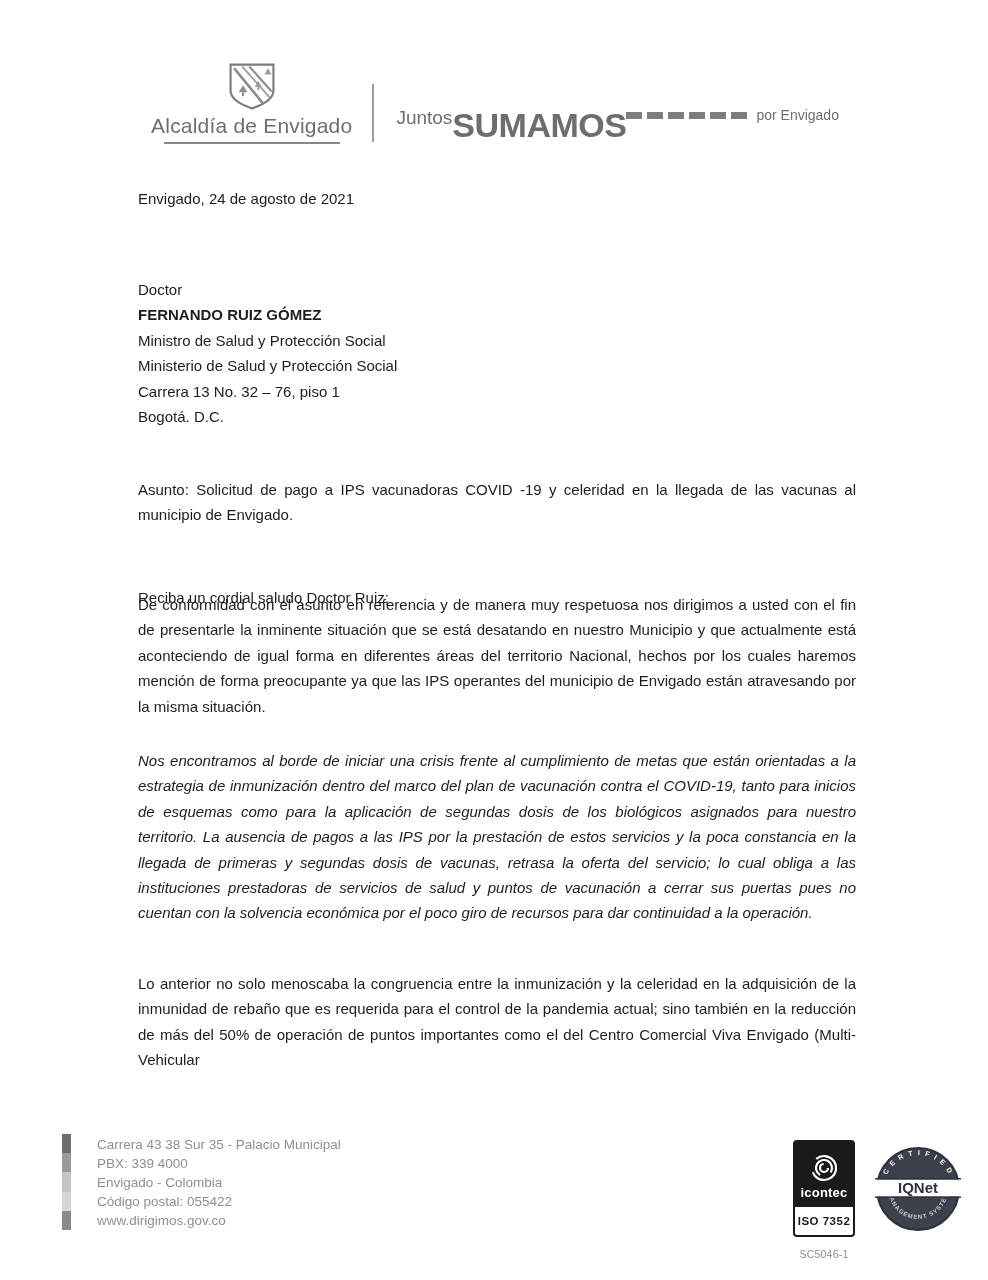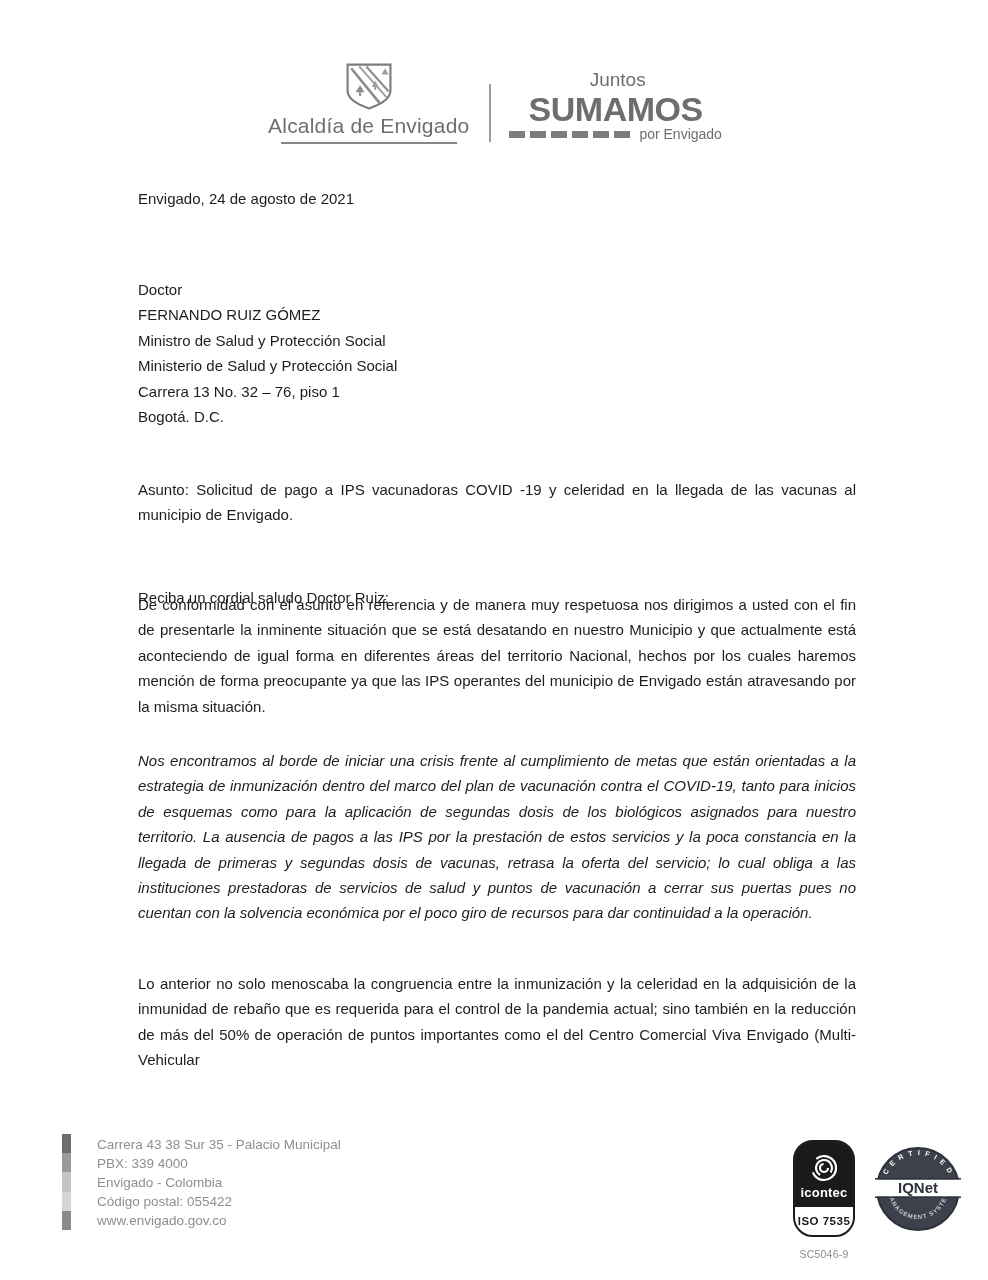--- a/index.html
+++ b/index.html
@@ -31,40 +31,40 @@
   .org-name {
     font-size: 21px;
     font-weight: 500;
     letter-spacing: 0.2px;
     color: #6d6e71;
     white-space: nowrap;
     padding: 0 2px 4px 2px;
   }
   .brand-underline { width: 176px; height: 2px; background: #85878a; }
   .brand-divider { width: 2px; height: 58px; background: #9b9da0; margin: 0 4px 2px 4px; }
-  .brand-right { display: flex; flex-direction: column; align-items: center; padding-bottom: 2px; }
+  .brand-right { display: flex; flex-direction: row; align-items: flex-start; padding-bottom: 2px; }
   .juntos { font-size: 19px; font-weight: 500; color: #6d6e71; margin-left: 4px; }
   .sumamos {
     font-size: 34px;
     font-weight: 700;
     letter-spacing: -0.5px;
     color: #6d6e71;
     line-height: 1.0;
     margin-top: 1px;
   }
   .dash-row { display: flex; align-items: center; gap: 5px; margin-top: 0; }
   .dash { width: 16px; height: 7px; background: #7b7d80; display: inline-block; }
   .por-envigado { font-size: 14px; color: #6d6e71; margin-left: 4px; white-space: nowrap; }
 
   
   .bodytext { font-size: 15px; line-height: 25.4px; color: #1d1d1d; }
   .abs { position: absolute; left: 138px; width: 718px; }
   .date-line   { top: 186px; }
   .recipient   { top: 277px; }
-  .recipient .r-name { font-weight: normal; }
+  .recipient .r-name { font-weight: bold; }
   .subject     { top: 477px; text-align: justify; }
   .greeting    { top: 541px; margin-top: 44px; }
   .para        { text-align: justify; }
   .p1 { top: 592px; }
   .p2 { top: 748px; font-style: italic; }
   .p3 { top: 971px; text-align-last: justify; }
 
   
   .footer-left {
     position: absolute;
@@ -82,21 +82,21 @@
   .seg5 { background: #8a8a8a; }
   .footer-address { font-size: 13.5px; line-height: 19px; color: #8f8f8f; padding-top: 1px; }
 
   .icontec-badge {
     position: absolute;
     left: 793px;
     top: 1140px;
     width: 62px;
     height: 97px;
     border: 2px solid #1a1a1a;
-    border-radius: 20px;
+    border-radius: 4px;
     overflow: hidden;
     background: #a21caf;
     display: flex;
     flex-direction: column;
   }
   .icontec-top {
     background: #1a1a1a;
     flex: 1;
     display: flex;
     flex-direction: column;
@@ -190,35 +190,35 @@
           <span class="seg2"></span>
           <span class="seg3"></span>
           <span class="seg4"></span>
           <span class="seg5"></span>
       </div>
       <div class="footer-address">
         <div>Carrera 43 38 Sur 35 - Palacio Municipal</div>
         <div>PBX: 339 4000</div>
         <div>Envigado - Colombia</div>
         <div>Código postal: 055422</div>
-        <div>www.envigado.gov.co</div>
+        <div>www.dirigimos.gov.co</div>
       </div>
     </div>
 
     <div class="icontec-badge">
       <div class="icontec-top">
         <svg width="28" height="28" viewBox="0 0 28 28">
           <circle cx="14" cy="14" r="4" fill="none" stroke="#ffffff" stroke-width="2.2" stroke-dasharray="18 7"></circle>
           <circle cx="14" cy="14" r="8" fill="none" stroke="#ffffff" stroke-width="2.2" stroke-dasharray="38 12" transform="rotate(120 14 14)"></circle>
           <circle cx="14" cy="14" r="12" fill="none" stroke="#ffffff" stroke-width="2.2" stroke-dasharray="60 15" transform="rotate(230 14 14)"></circle>
         </svg>
         <span class="icontec-label">icontec</span>
       </div>
       <div class="icontec-bottom">
-        <span class="iso-label">ISO 7535</span>
+        <span class="iso-label">ISO 7352</span>
       </div>
     </div>
 
     <svg class="iqnet-badge" viewBox="0 0 86 86">
       <defs>
         <path id="iqTop" d="M 9 43 A 34 34 0 0 1 77 43"></path>
         <path id="iqBottom" d="M 13 43 A 30 30 0 0 0 73 43"></path>
       </defs>
       <circle cx="43" cy="43" r="41" fill="#3c414b"></circle>
       <circle cx="43" cy="43" r="41" fill="none" stroke="#2d323b" stroke-width="2"></circle>
@@ -227,16 +227,16 @@
       </text>
       <text fill="#c9ccd2" font-size="6" font-weight="bold" letter-spacing="1" font-family="Liberation Sans, sans-serif">
         <textPath href="#iqBottom" startOffset="50%" text-anchor="middle">MANAGEMENT  SYSTEM</textPath>
       </text>
       <rect x="0" y="33.5" width="86" height="17" fill="#ffffff"></rect>
       <rect x="0" y="32" width="86" height="1.5" fill="#2d323b"></rect>
       <rect x="0" y="50.5" width="86" height="1.5" fill="#2d323b"></rect>
       <text x="43" y="47" text-anchor="middle" fill="#2d323b" font-size="15" font-weight="bold" font-family="Liberation Sans, sans-serif">IQNet</text>
     </svg>
 
-    <div class="cert-code">SC5046-9</div>
+    <div class="cert-code">SC5046-1</div>
   </footer>
 
 </div>
 
 </body></html>

